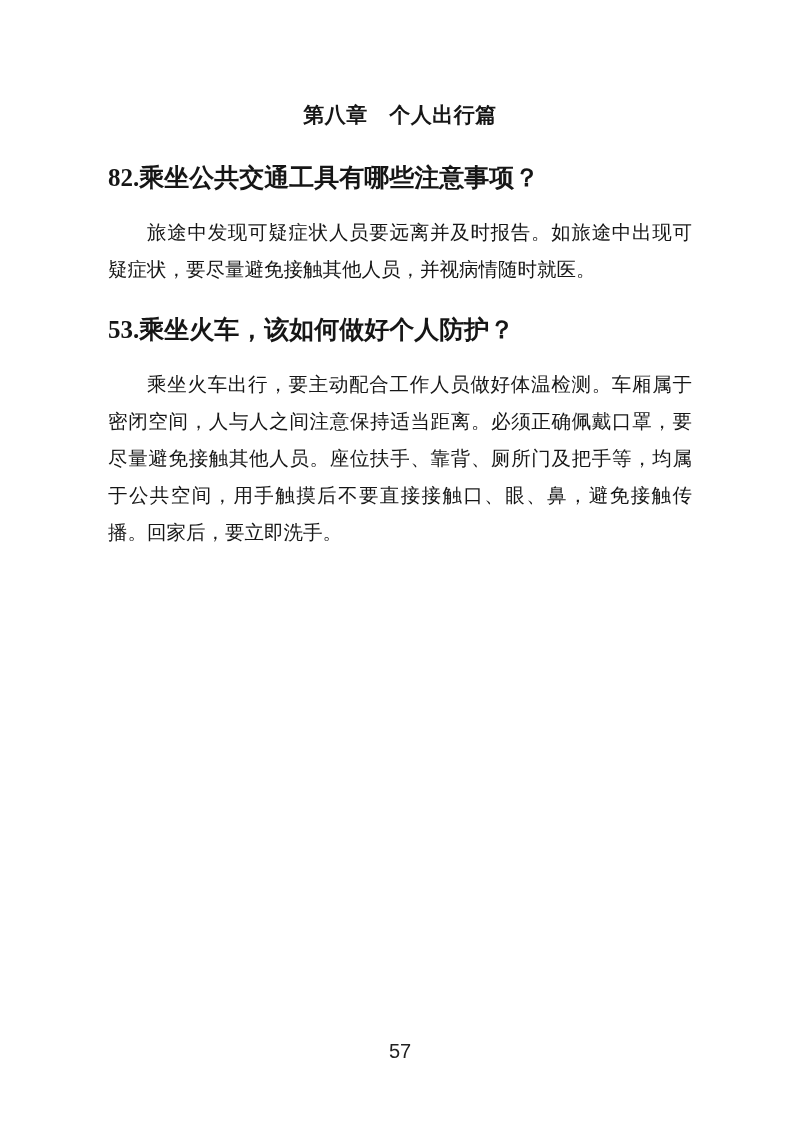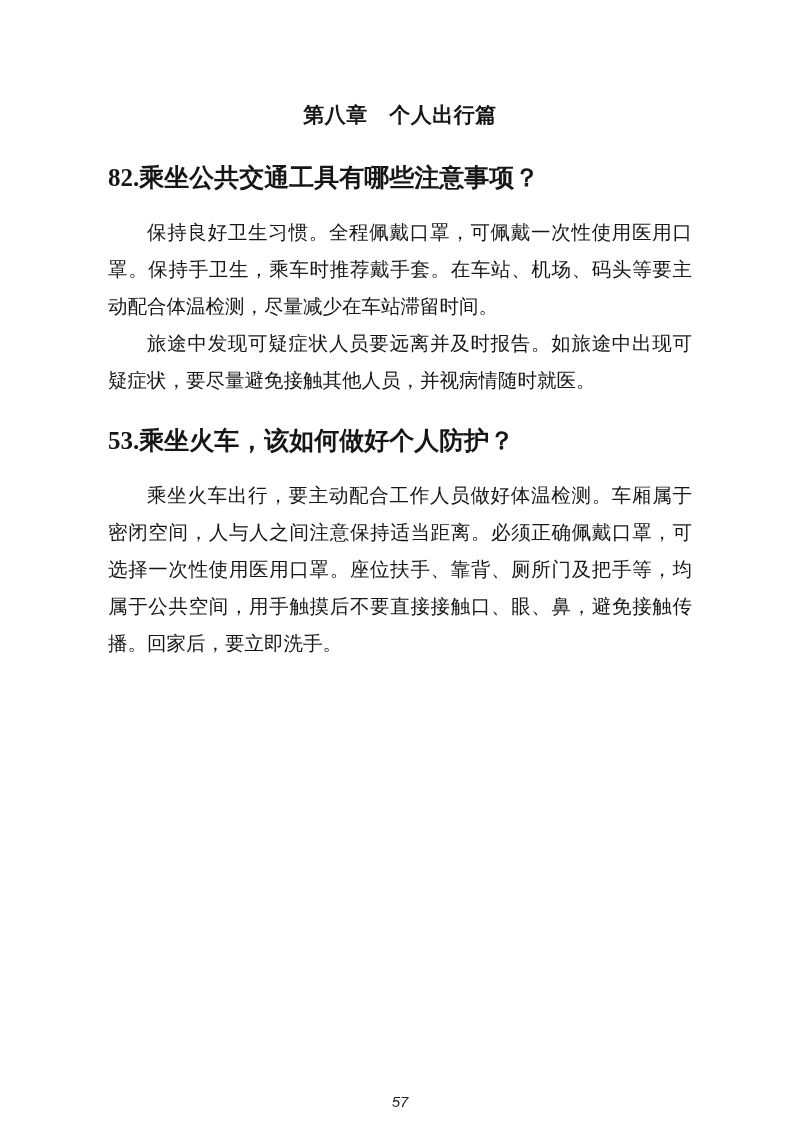--- a/index.html
+++ b/index.html
@@ -42,48 +42,46 @@
   .para {
     margin: 0;
     font-size: 19.5px;
     line-height: 37px;
     text-align: justify;
     text-indent: 2em;
     word-break: normal;
   }
   .page-number {
     position: absolute;
-    top: 1093px;
+    top: 1040px;
     left: 0;
     width: 100%;
     text-align: center;
-    font-size: 15px;
+    font-size: 20px;
     color: #222222;
     font-family: "Liberation Sans", "DejaVu Sans", sans-serif;
-    font-style: italic;
   }
 </style>
 </head>
 <body>
 
 <div class="page">
   <div class="content">
 
     <h1 class="chapter-title">第八章　个人出行篇</h1>
 
     <div class="section">
       <h2 class="q-heading">82.乘坐公共交通工具有哪些注意事项？</h2>
-      <p class="para">保持良好卫生习惯。全程佩戴口罩，可佩戴一次性使用医用口罩。保持手卫生，乘车时推荐戴手套。在车站、机场、码头等要主动配合体温检测，尽量减少在车站滞留时间。</p>
       <p class="para">旅途中发现可疑症状人员要远离并及时报告。如旅途中出现可疑症状，要尽量避免接触其他人员，并视病情随时就医。</p>
     </div>
 
     <div class="section">
     </div>
 
     <div class="section">
       <h2 class="q-heading">53.乘坐火车，该如何做好个人防护？</h2>
-      <p class="para">乘坐火车出行，要主动配合工作人员做好体温检测。车厢属于密闭空间，人与人之间注意保持适当距离。必须正确佩戴口罩，可选择一次性使用医用口罩。座位扶手、靠背、厕所门及把手等，均属于公共空间，用手触摸后不要直接接触口、眼、鼻，避免接触传播。回家后，要立即洗手。</p>
+      <p class="para">乘坐火车出行，要主动配合工作人员做好体温检测。车厢属于密闭空间，人与人之间注意保持适当距离。必须正确佩戴口罩，要尽量避免接触其他人员。座位扶手、靠背、厕所门及把手等，均属于公共空间，用手触摸后不要直接接触口、眼、鼻，避免接触传播。回家后，要立即洗手。</p>
     </div>
 
   </div>
 
   <div class="page-number">57</div>
 </div>
 
 </body></html>

